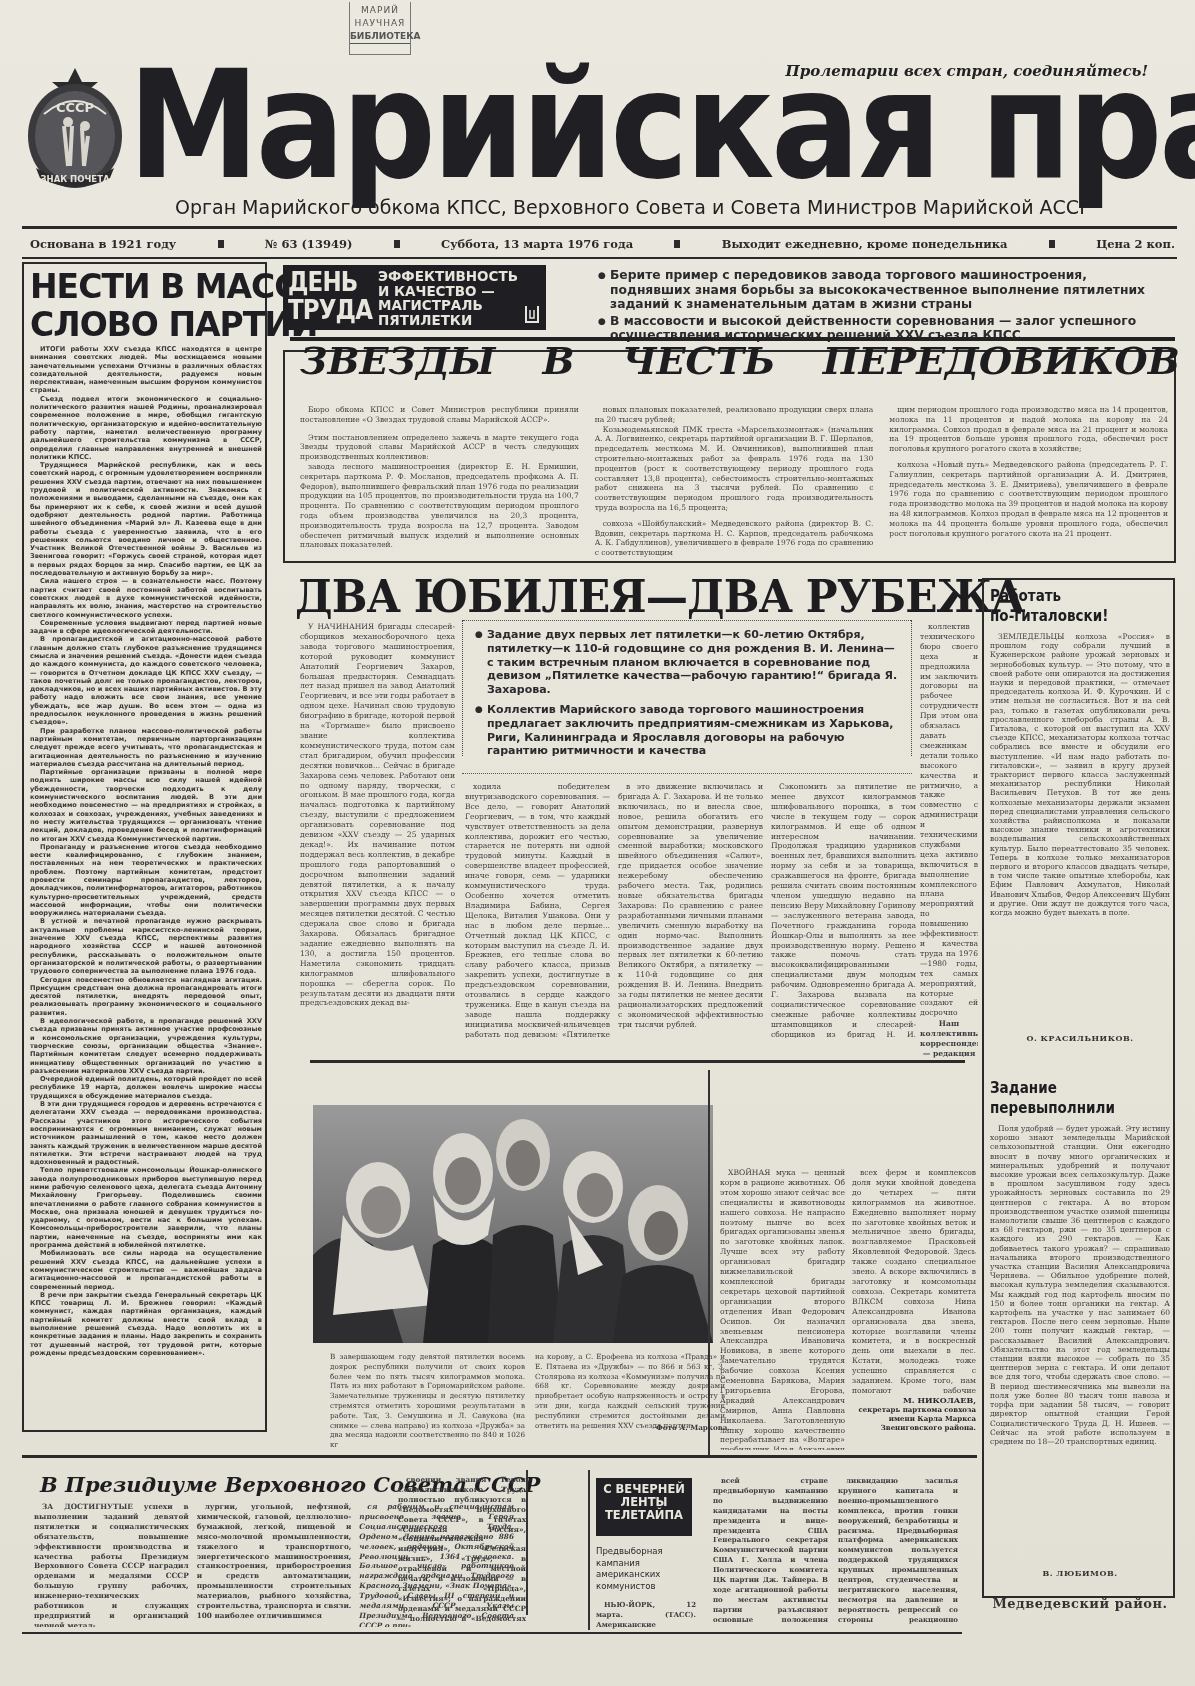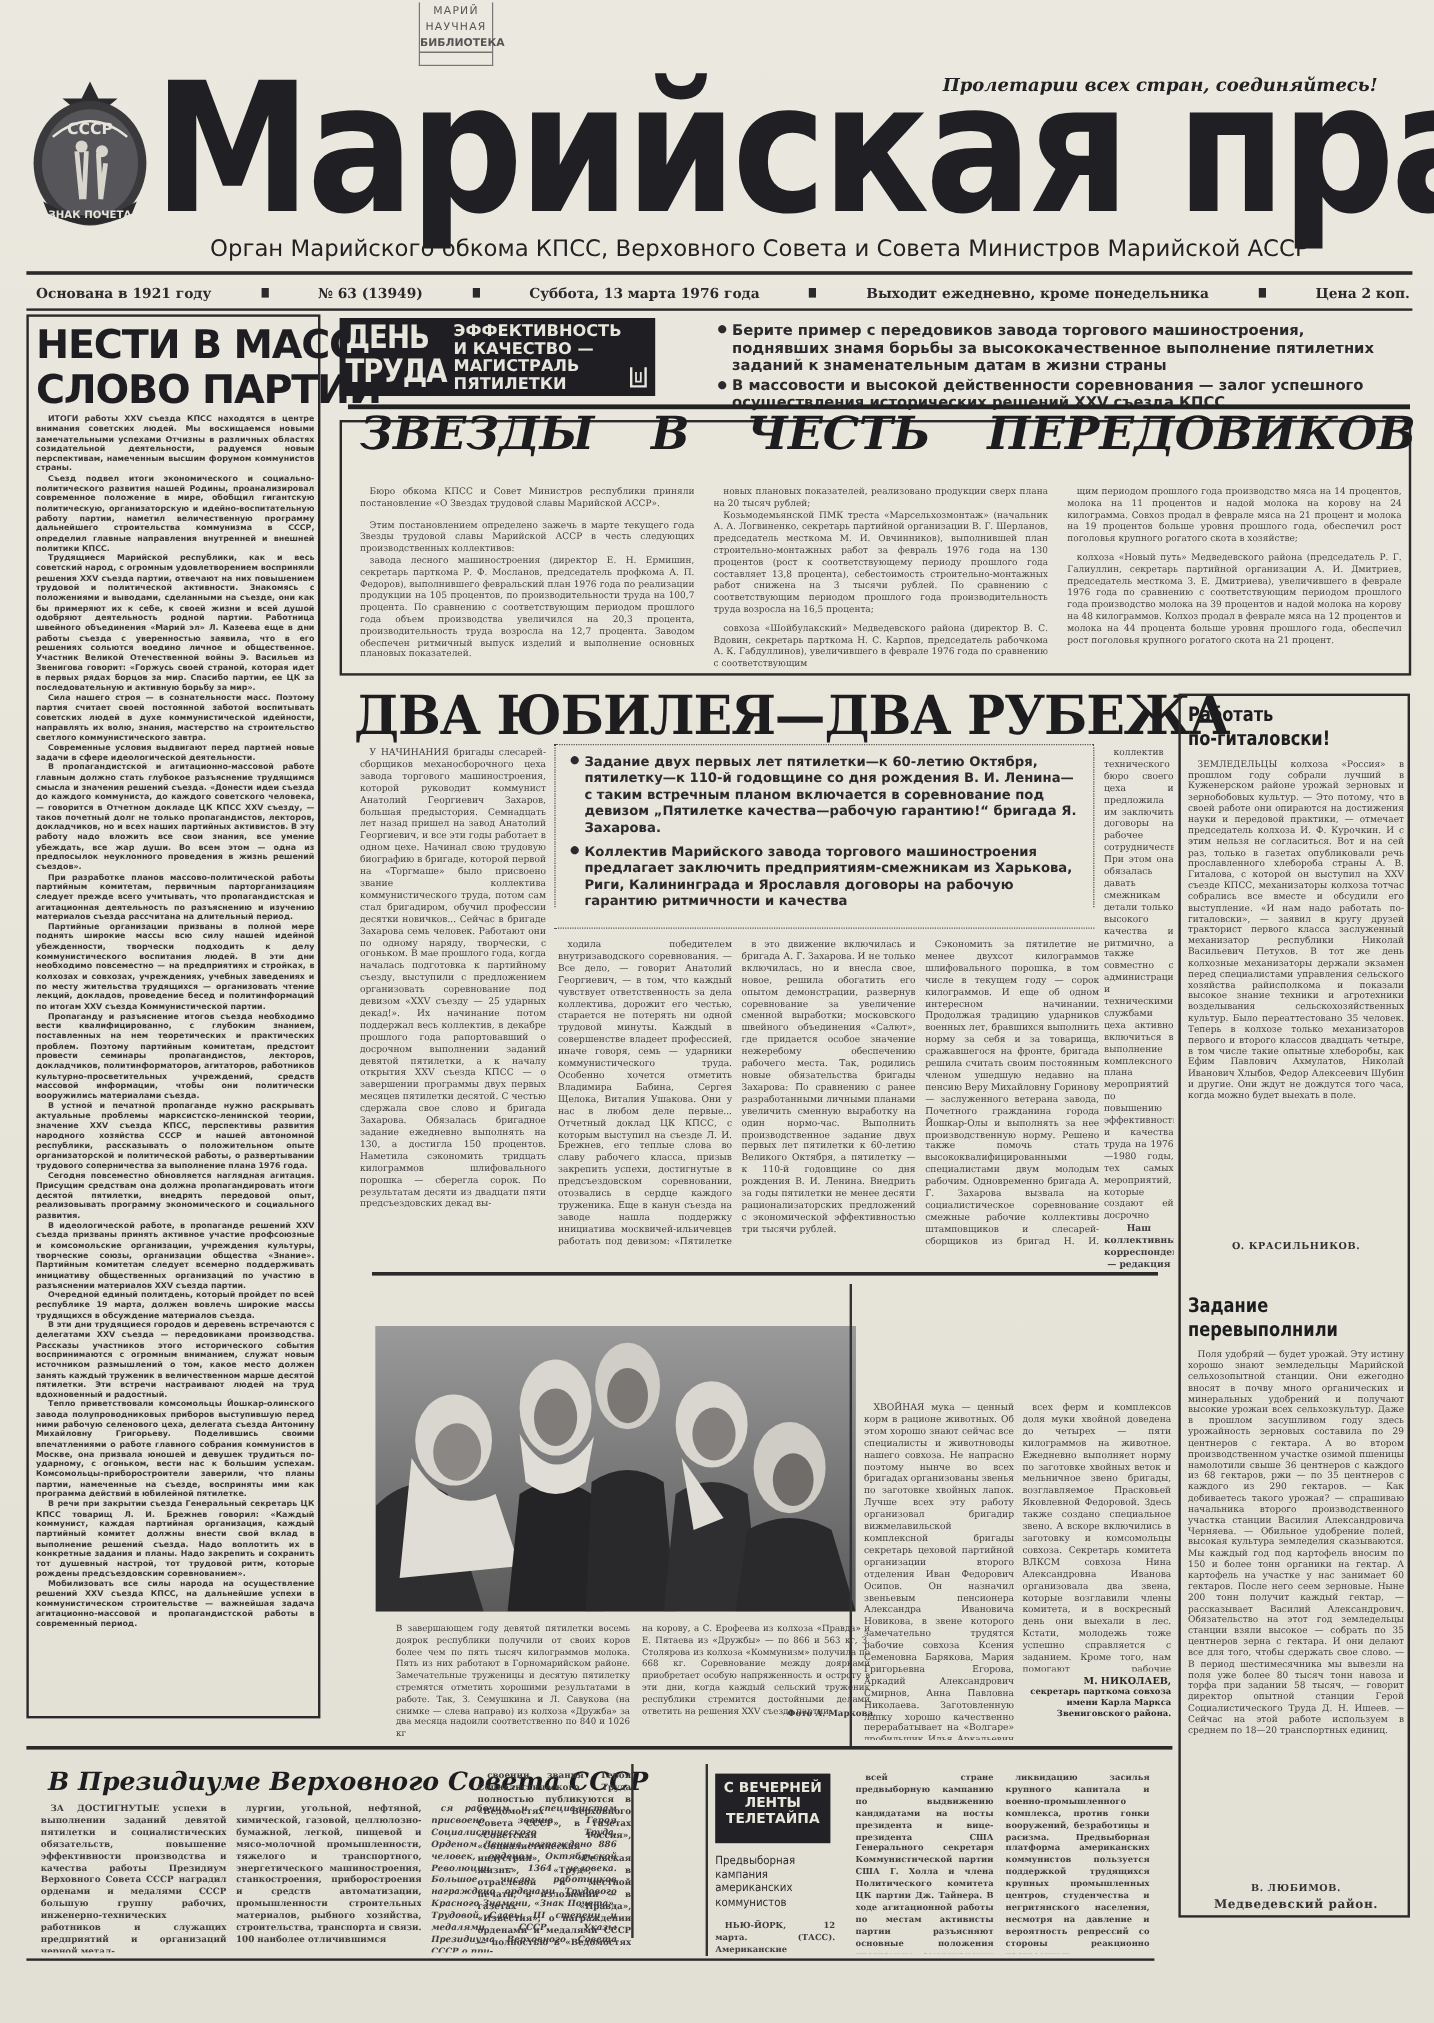--- a/index.html
+++ b/index.html
@@ -151,34 +151,34 @@
 
   <div class="abs lead-box" style="top:262px;height:1170px;"></div>
   <div class="abs lead-title" style="top:268px;">
     <div>НЕСТИ В МАССЫ</div>
     <div>СЛОВО ПАРТИИ</div>
   </div>
   <div class="abs lead-text">
     <p>ИТОГИ работы XXV съезда КПСС находятся в центре внимания советских людей. Мы восхищаемся новыми замечательными успехами Отчизны в различных областях созидательной деятельности, радуемся новым перспективам, намеченным высшим форумом коммунистов страны.</p>
     <p>Съезд подвел итоги экономического и социально-политического развития нашей Родины, проанализировал современное положение в мире, обобщил гигантскую политическую, организаторскую и идейно-воспитательную работу партии, наметил величественную программу дальнейшего строительства коммунизма в СССР, определил главные направления внутренней и внешней политики КПСС.</p>
     <p>Трудящиеся Марийской республики, как и весь советский народ, с огромным удовлетворением восприняли решения XXV съезда партии, отвечают на них повышением трудовой и политической активности. Знакомясь с положениями и выводами, сделанными на съезде, они как бы примеряют их к себе, к своей жизни и всей душой одобряют деятельность родной партии. Работница швейного объединения «Марий эл» Л. Казеева еще в дни работы съезда с уверенностью заявила, что в его решениях сольются воедино личное и общественное. Участник Великой Отечественной войны Э. Васильев из Звенигова говорит: «Горжусь своей страной, которая идет в первых рядах борцов за мир. Спасибо партии, ее ЦК за последовательную и активную борьбу за мир».</p>
-    <p>Сила нашего строя — в сознательности масс. Поэтому партия считает своей постоянной заботой воспитывать советских людей в духе коммунистической идейности, направлять их волю, знания, мастерство на строительство светлого коммунистического завтра.</p>
+    <p>Сила нашего строя — в сознательности масс. Поэтому партия считает своей постоянной заботой воспитывать советских людей в духе коммунистической идейности, направлять их волю, знания, мастерство на строительство светлого коммунистического успехи.</p>
     <p>Современные условия выдвигают перед партией новые задачи в сфере идеологической деятельности.</p>
     <p>В пропагандистской и агитационно-массовой работе главным должно стать глубокое разъяснение трудящимся смысла и значения решений съезда. «Донести идеи съезда до каждого коммуниста, до каждого советского человека, — говорится в Отчетном докладе ЦК КПСС XXV съезду, — таков почетный долг не только пропагандистов, лекторов, докладчиков, но и всех наших партийных активистов. В эту работу надо вложить все свои знания, все умение убеждать, все жар души. Во всем этом — одна из предпосылок неуклонного проведения в жизнь решений съездов».</p>
     <p>При разработке планов массово-политической работы партийным комитетам, первичным парторганизациям следует прежде всего учитывать, что пропагандистская и агитационная деятельность по разъяснению и изучению материалов съезда рассчитана на длительный период.</p>
     <p>Партийные организации призваны в полной мере поднять широкие массы всю силу нашей идейной убежденности, творчески подходить к делу коммунистического воспитания людей. В эти дни необходимо повсеместно — на предприятиях и стройках, в колхозах и совхозах, учреждениях, учебных заведениях и по месту жительства трудящихся — организовать чтение лекций, докладов, проведение бесед и политинформаций по итогам XXV съезда Коммунистической партии.</p>
     <p>Пропаганду и разъяснение итогов съезда необходимо вести квалифицированно, с глубоким знанием, поставленных на нем теоретических и практических проблем. Поэтому партийным комитетам, предстоит провести семинары пропагандистов, лекторов, докладчиков, политинформаторов, агитаторов, работников культурно-просветительных учреждений, средств массовой информации, чтобы они политически вооружились материалами съезда.</p>
     <p>В устной и печатной пропаганде нужно раскрывать актуальные проблемы марксистско-ленинской теории, значение XXV съезда КПСС, перспективы развития народного хозяйства СССР и нашей автономной республики, рассказывать о положительном опыте организаторской и политической работы, о развертывании трудового соперничества за выполнение плана 1976 года.</p>
     <p>Сегодня повсеместно обновляется наглядная агитация. Присущим средствам она должна пропагандировать итоги десятой пятилетки, внедрять передовой опыт, реализовывать программу экономического и социального развития.</p>
     <p>В идеологической работе, в пропаганде решений XXV съезда призваны принять активное участие профсоюзные и комсомольские организации, учреждения культуры, творческие союзы, организации общества «Знание». Партийным комитетам следует всемерно поддерживать инициативу общественных организаций по участию в разъяснении материалов XXV съезда партии.</p>
     <p>Очередной единый политдень, который пройдет по всей республике 19 марта, должен вовлечь широкие массы трудящихся в обсуждение материалов съезда.</p>
     <p>В эти дни трудящиеся городов и деревень встречаются с делегатами XXV съезда — передовиками производства. Рассказы участников этого исторического события воспринимаются с огромным вниманием, служат новым источником размышлений о том, какое место должен занять каждый труженик в величественном марше десятой пятилетки. Эти встречи настраивают людей на труд вдохновенный и радостный.</p>
     <p>Тепло приветствовали комсомольцы Йошкар-олинского завода полупроводниковых приборов выступившую перед ними рабочую селенового цеха, делегата съезда Антонину Михайловну Григорьеву. Поделившись своими впечатлениями о работе главного собрания коммунистов в Москве, она призвала юношей и девушек трудиться по-ударному, с огоньком, вести нас к большим успехам. Комсомольцы-приборостроители заверили, что планы партии, намеченные на съезде, восприняты ими как программа действий в юбилейной пятилетке.</p>
+    <p>Мобилизовать все силы народа на осуществление решений XXV съезда КПСС, на дальнейшие успехи в коммунистическом строительстве — важнейшая задача агитационно-массовой и пропагандистской работы в современный период.</p>
     <p>В речи при закрытии съезда Генеральный секретарь ЦК КПСС товарищ Л. И. Брежнев говорил: «Каждый коммунист, каждая партийная организация, каждый партийный комитет должны внести свой вклад в выполнение решений съезда. Надо воплотить их в конкретные задания и планы. Надо закрепить и сохранить тот душевный настрой, тот трудовой ритм, которые рождены предсъездовским соревнованием».</p>
-    <p>Мобилизовать все силы народа на осуществление решений XXV съезда КПСС, на дальнейшие успехи в коммунистическом строительстве — важнейшая задача агитационно-массовой и пропагандистской работы в современный период.</p>
   </div>
 
   <div class="abs den-truda" style="top:265px;"></div>
   <div class="abs den-word" style="top:268px;">
     <div>ДЕНЬ</div>
     <div>ТРУДА</div>
   </div>
   <div class="abs den-right" style="top:269px;">
     <div>ЭФФЕКТИВНОСТЬ</div>
     <div>И КАЧЕСТВО —</div>
@@ -261,21 +261,21 @@
   </div>
   <div class="abs" style="left:990px;top:1078px;width:180px;">
     <div class="side-title">
       <div>Задание</div>
       <div>перевыполнили</div>
     </div>
     <div class="side-text" style="height:440px;margin-top:6px;">
       <p>Поля удобряй — будет урожай. Эту истину хорошо знают земледельцы Марийской сельхозопытной станции. Они ежегодно вносят в почву много органических и минеральных удобрений и получают высокие урожаи всех сельхозкультур. Даже в прошлом засушливом году здесь урожайность зерновых составила по 29 центнеров с гектара. А во втором производственном участке озимой пшеницы намолотили свыше 36 центнеров с каждого из 68 гектаров, ржи — по 35 центнеров с каждого из 290 гектаров. — Как добиваетесь такого урожая? — спрашиваю начальника второго производственного участка станции Василия Александровича Черняева. — Обильное удобрение полей, высокая культура земледелия сказываются. Мы каждый год под картофель вносим по 150 и более тонн органики на гектар. А картофель на участке у нас занимает 60 гектаров. После него сеем зерновые. Ныне 200 тонн получит каждый гектар, — рассказывает Василий Александрович. Обязательство на этот год земледельцы станции взяли высокое — собрать по 35 центнеров зерна с гектара. И они делают все для того, чтобы сдержать свое слово. — В период шестимесячника мы вывезли на поля уже более 80 тысяч тонн навоза и торфа при задании 58 тысяч, — говорит директор опытной станции Герой Социалистического Труда Д. Н. Ишеев. — Сейчас на этой работе используем в среднем по 18—20 транспортных единиц.</p>
     </div>
     <div class="sig" style="margin-top:4px;">В. ЛЮБИМОВ.</div>
-    <div class="sig" style="margin-top:4px;font-size:10px;">Медведевский район.</div>
+    <div class="sig" style="margin-top:18px;font-size:13px;">Медведевский район.</div>
   </div>
 
   <div class="abs photo" style="left:313px;top:1105px;width:400px;height:238px;">
     <svg width="400" height="238" viewBox="0 0 400 238">
       <defs>
         <linearGradient id="bg" x1="0" x2="0" y1="0" y2="1">
           <stop offset="0" stop-color="#9a9a9a"></stop>
             <stop offset="1" stop-color="#5a5a5a"></stop>
         </linearGradient>
       </defs>

